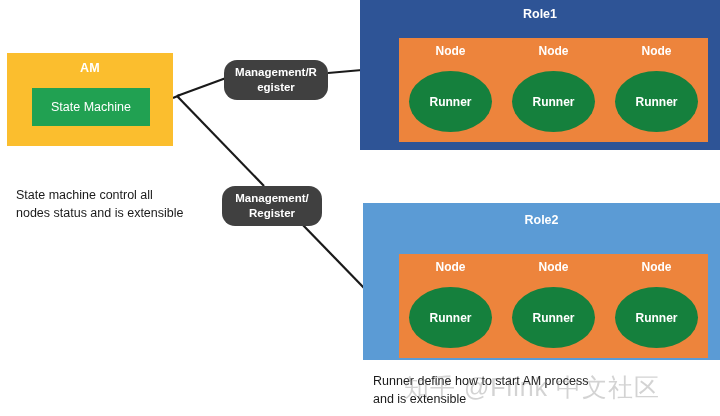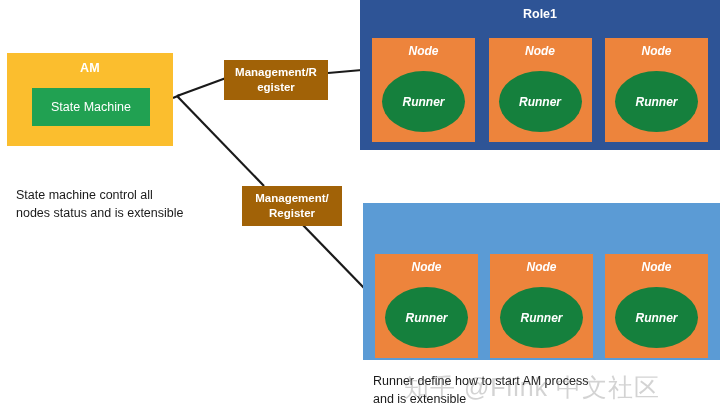--- a/index.html
+++ b/index.html
@@ -62,44 +62,44 @@
     display: flex;
     align-items: center;
     justify-content: center;
     text-align: center;
     box-sizing: border-box;
   }
 
   
   .edge-label {
     position: absolute;
-    background: #a16207;
+    background: #404040;
     color: #ffffff;
     font-size: 11.5px;
     font-weight: bold;
     text-align: center;
     line-height: 15px;
     display: flex;
     align-items: center;
     justify-content: center;
     box-sizing: border-box;
     padding: 20px 3px;
+    border-radius: 13px;
   }
   .edge-label-1 {
     left: 224px;
     top: 60px;
     width: 104px;
     height: 34px;
   }
   .edge-label-2 {
     left: 222px;
     top: 186px;
     width: 100px;
     height: 23px;
-    margin-left: 20px;
   }
 
   
   .role-panel {
     position: absolute;
     box-sizing: border-box;
   }
   .role-1 {
     left: 360px;
     top: 0px;
@@ -124,22 +124,21 @@
     font-size: 12.5px;
     font-weight: bold;
   }
   .role-2 .role-title { top: 10px; }
 
   .node-row {
     position: absolute;
     left: 12px;
     right: 12px;
     display: flex;
-    justify-content: space-between;
-    font-style: italic;
+    justify-content: flex-end;
   }
   .role-1 .node-row { top: 38px; }
   .role-2 .node-row { top: 51px; }
 
   .node-box {
     position: relative;
     width: 103px;
     height: 104px;
     background: #ED843C;
     box-sizing: border-box;
@@ -253,20 +252,21 @@
         <div class="runner-ellipse">Runner</div>
       </div>
       <div class="node-box">
         <div class="node-label">Node</div>
         <div class="runner-ellipse">Runner</div>
       </div>
     </div>
   </div>
 
   <div class="role-panel role-2">
+    <div class="role-title">Role2</div>
     <div class="node-row">
       <div class="node-box">
         <div class="node-label">Node</div>
         <div class="runner-ellipse">Runner</div>
       </div>
       <div class="node-box">
         <div class="node-label">Node</div>
         <div class="runner-ellipse">Runner</div>
       </div>
       <div class="node-box">

